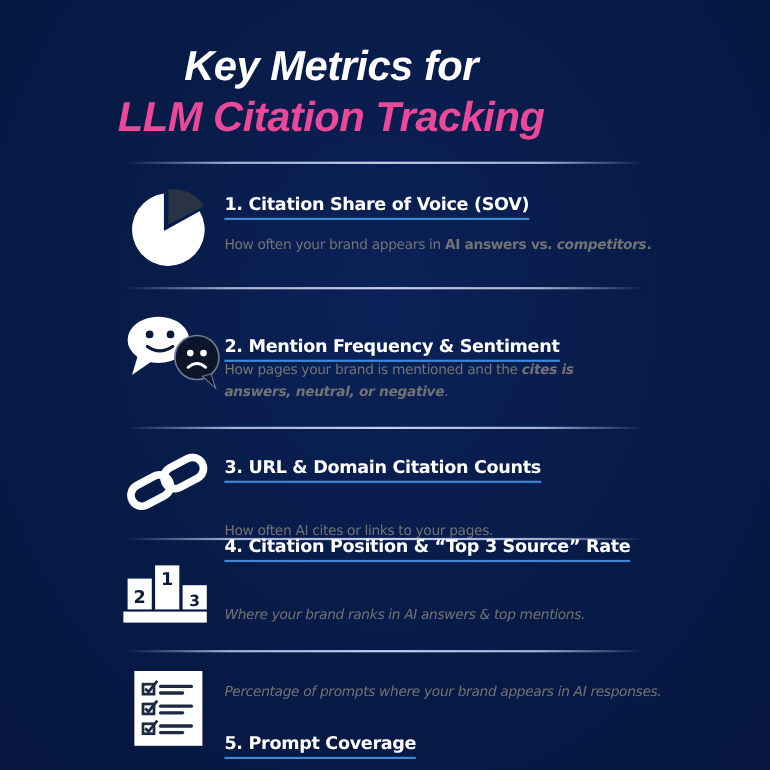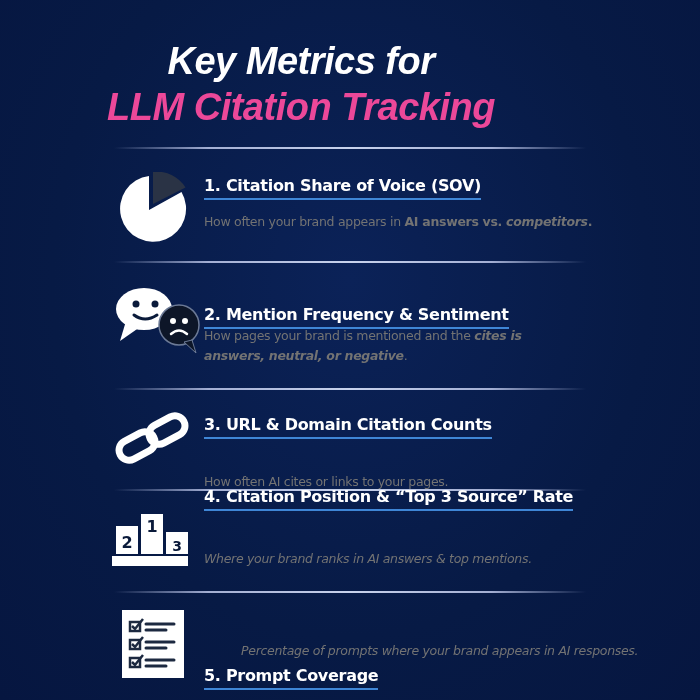--- a/index.html
+++ b/index.html
@@ -173,14 +173,14 @@
         <line x1="24" y1="14" x2="52" y2="14"></line>
         <line x1="24" y1="20" x2="44" y2="20"></line>
         <line x1="24" y1="32" x2="52" y2="32"></line>
         <line x1="24" y1="38" x2="44" y2="38"></line>
         <line x1="24" y1="50" x2="52" y2="50"></line>
         <line x1="24" y1="56" x2="44" y2="56"></line>
       </g>
     </svg>
   </div>
   <div class="heading" style="top:618px;margin-top:48px;">5. Prompt Coverage</div>
-  <div class="desc italic" style="top:641px;margin-left:37px;"><span>Percentage of prompts where your brand appears in AI responses.</span></div>
+  <div class="desc italic" style="top:619px;"><span>Percentage of prompts where your brand appears in AI responses.</span></div>
 </div>
 
 </body></html>

